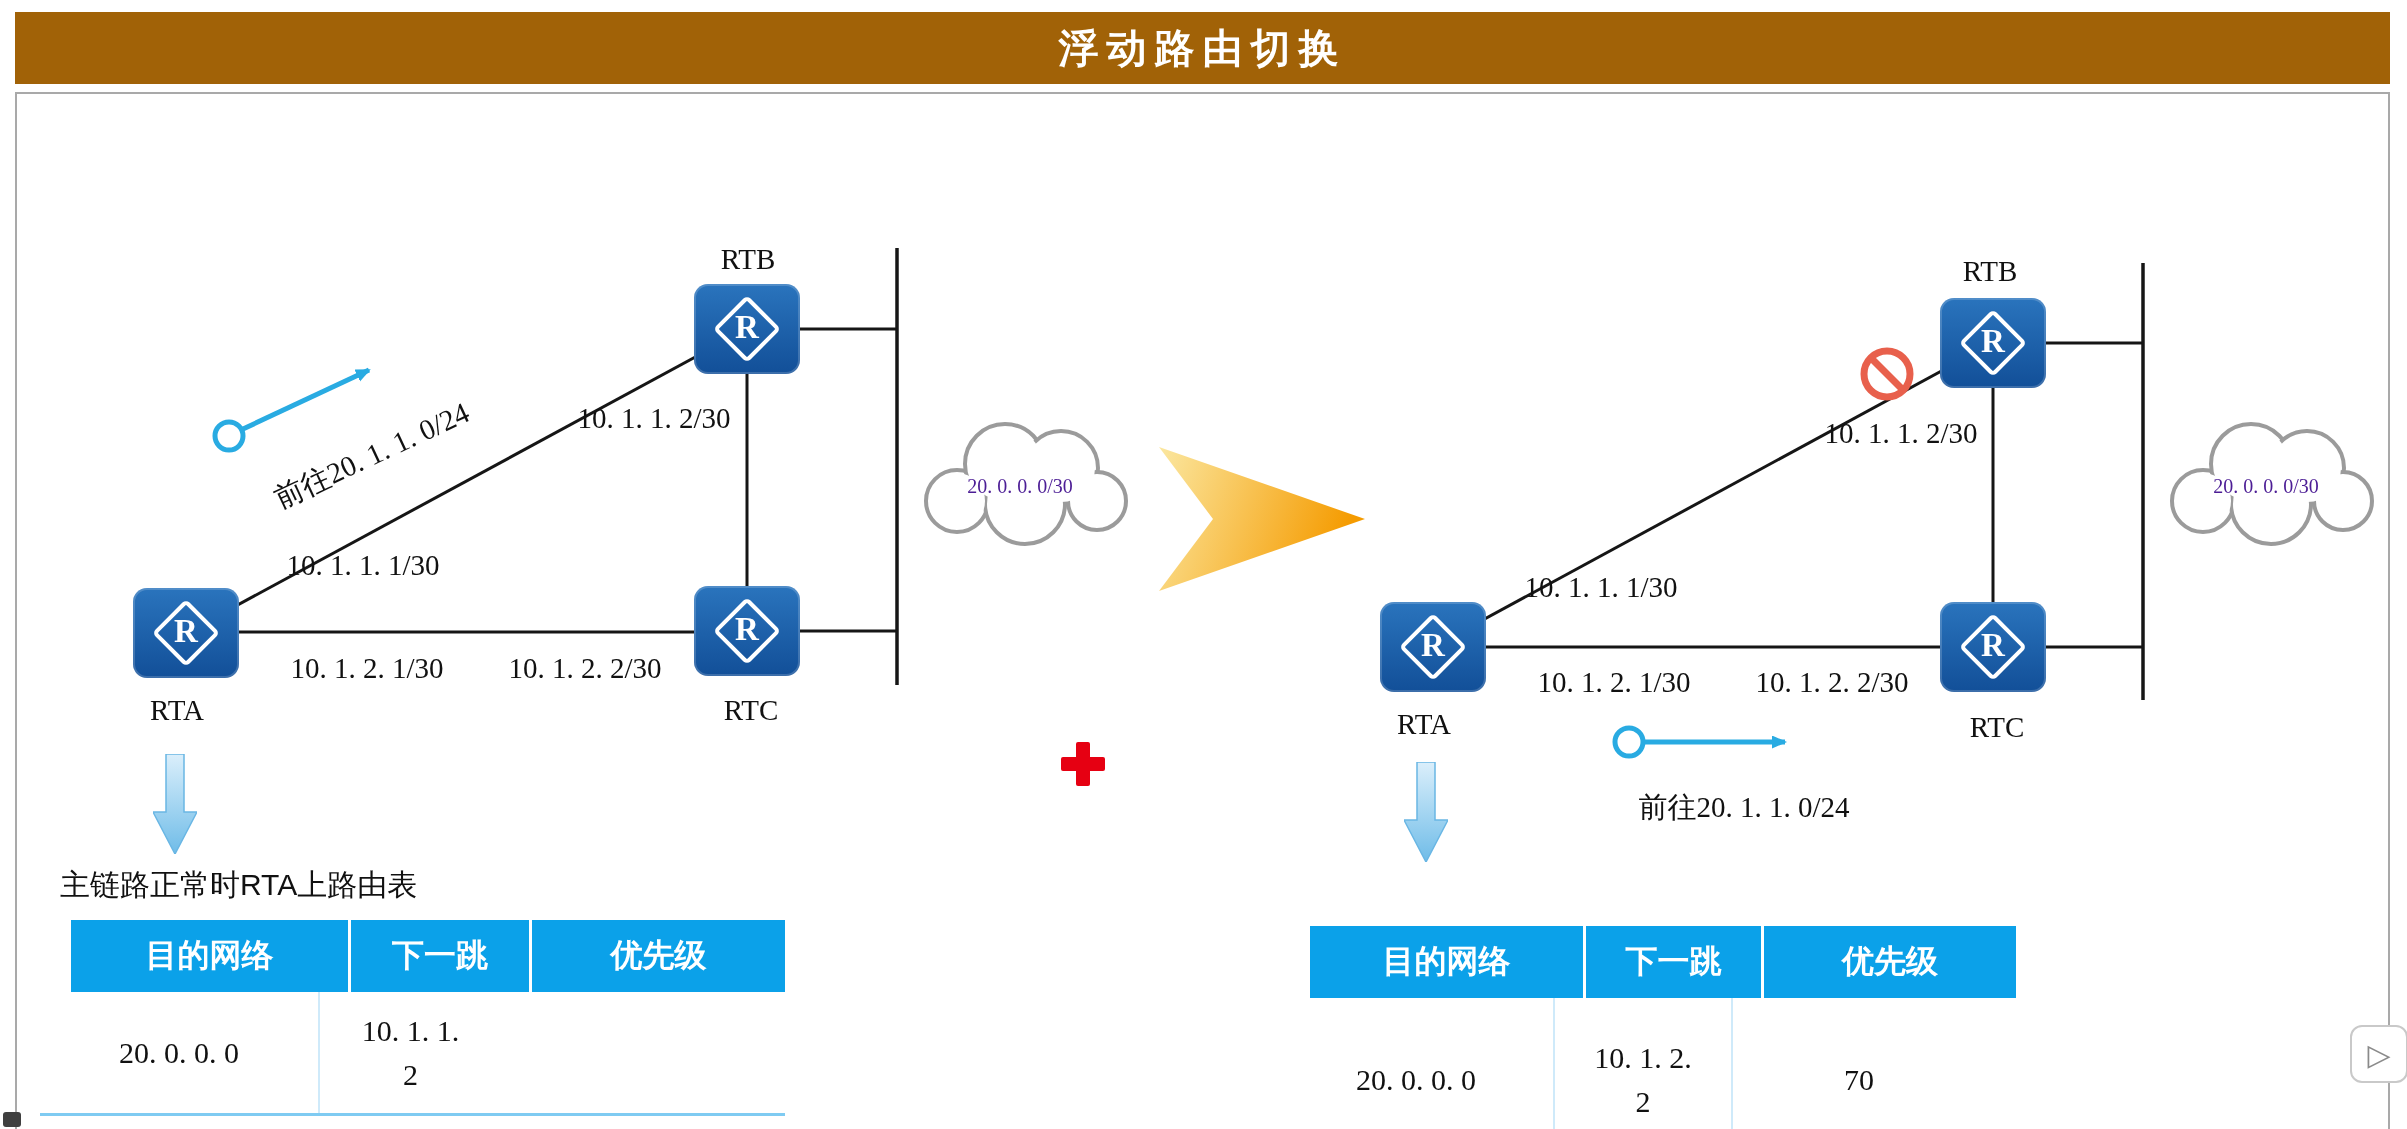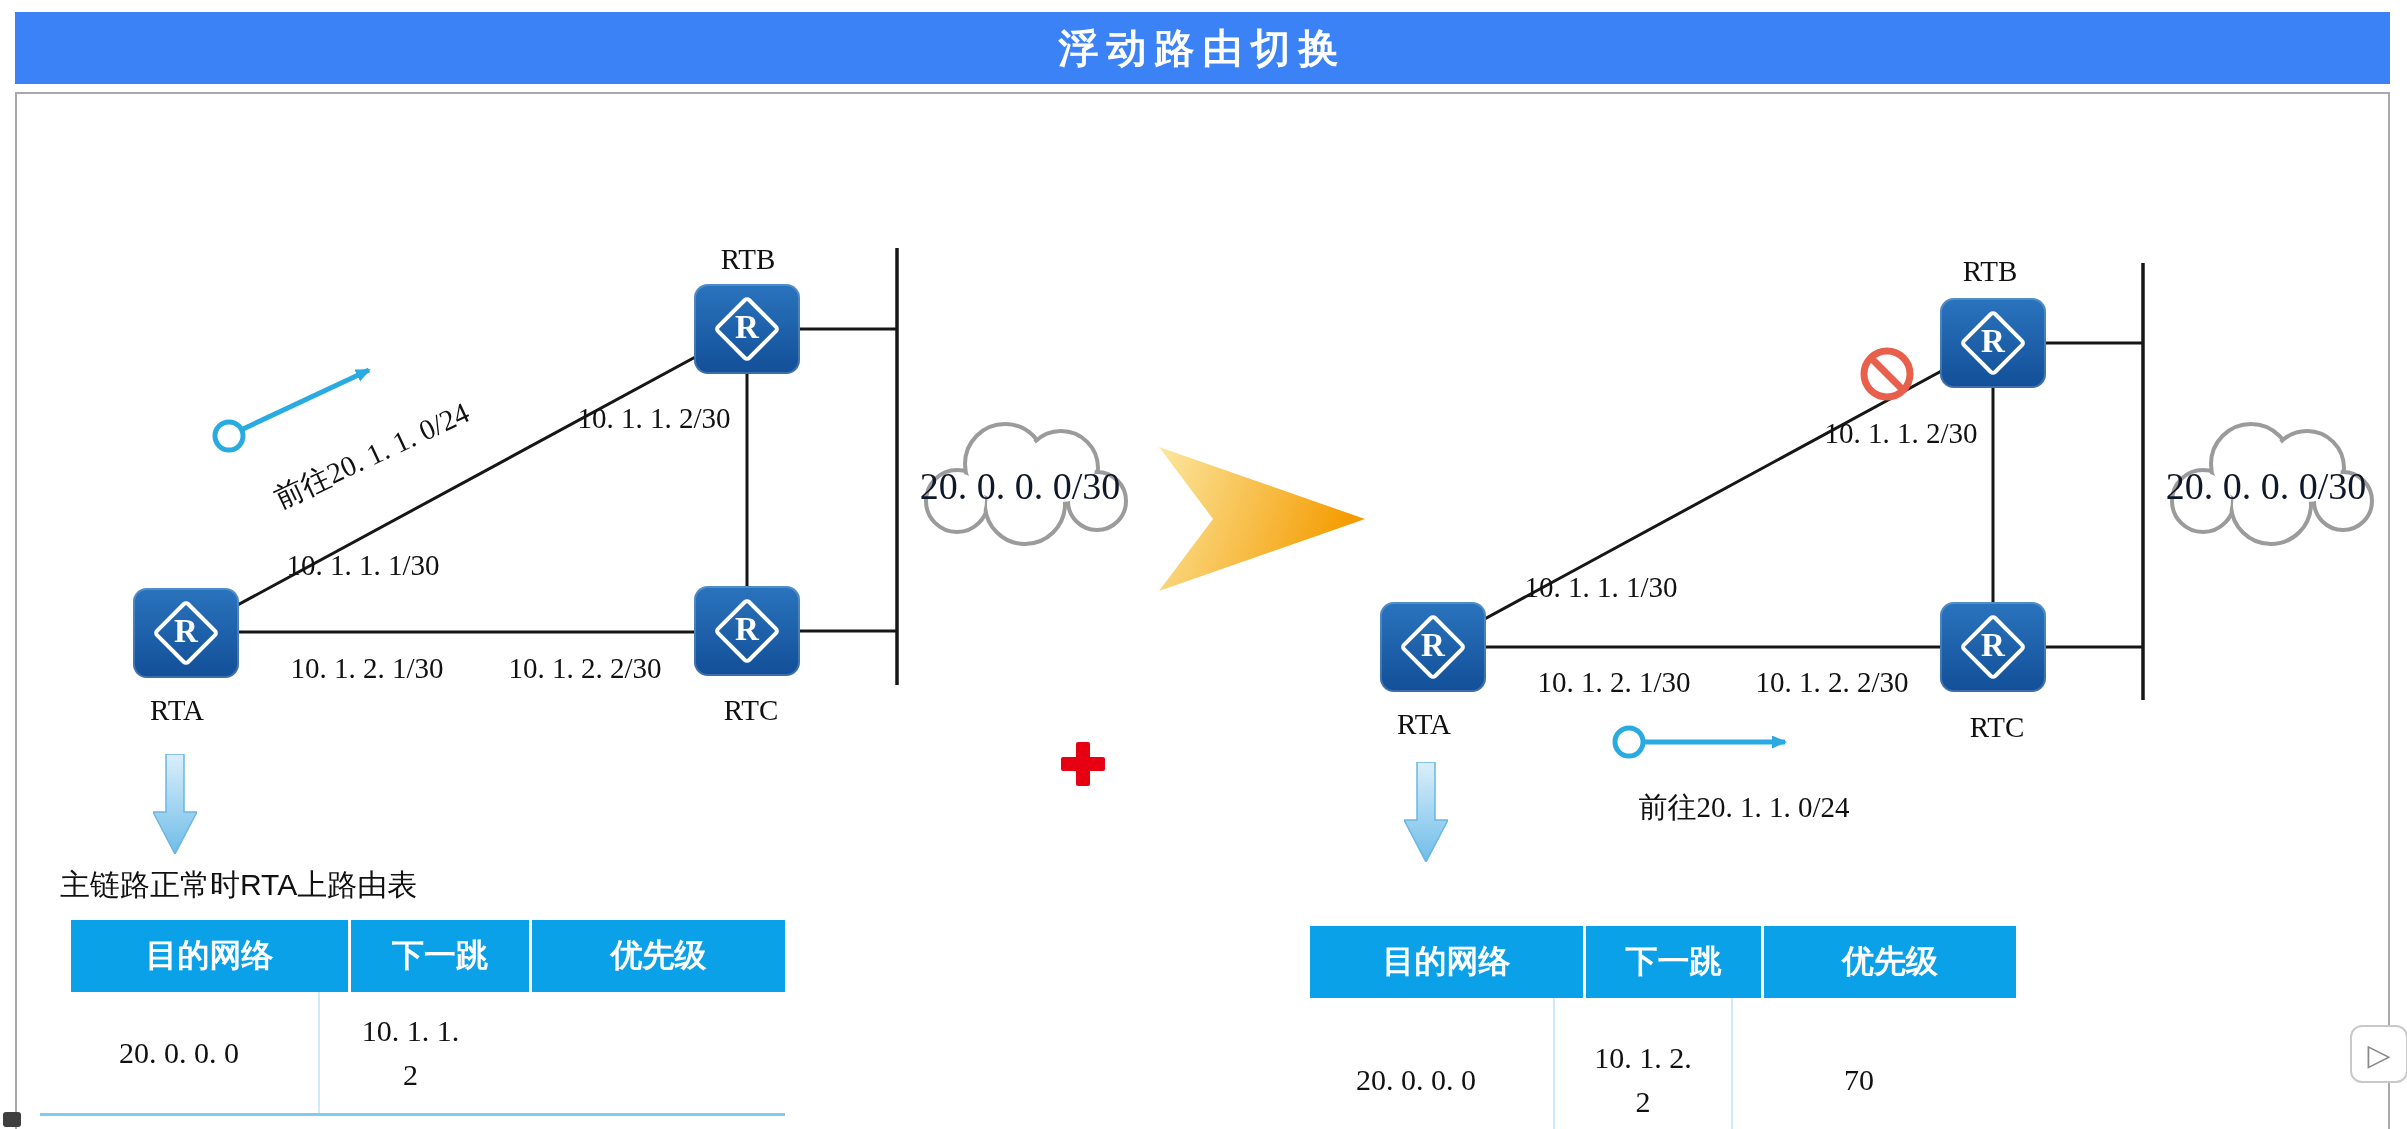--- a/index.html
+++ b/index.html
@@ -1,20 +1,20 @@
 <!DOCTYPE html>
 <html><head>
 <meta charset="utf-8">
 <style>
   * { box-sizing: border-box; margin: 0; padding: 0; }
   body { background: #fff; font-family: "Liberation Sans", sans-serif; }
   .page { position: relative; width: 2407px; height: 1129px; background: #fff; overflow: hidden; }
 
   .titlebar { position: absolute; left: 15px; top: 12px; width: 2375px; height: 72px;
-              background: #3b82f6; display: flex; align-items: center; justify-content: center; }
+              background: #a16207; display: flex; align-items: center; justify-content: center; }
   .titlebar .t { color: #fff; font-size: 40px; font-weight: bold; letter-spacing: 8px; }
 
   .canvas { position: absolute; left: 15px; top: 92px; width: 2375px; height: 1045px;
             background: #fff; border: 2px solid #a9a9a9; }
 
   .lines { position: absolute; left: 0; top: 0; }
   .lines line { stroke: #161616; stroke-width: 3; }
   .lines line.thick { stroke-width: 3.5; }
   .lines .flow { stroke: #29abe2; stroke-width: 5; }
   .lines circle.flow-o { fill: #fff; stroke: #29abe2; stroke-width: 5; }
@@ -28,21 +28,21 @@
   .router .r { position: absolute; left: 50%; top: 50%; transform: translate(-50%,-54%);
                color: #fff; font-family: "Liberation Serif", serif; font-weight: bold; font-size: 33px; }
 
   .lbl { position: absolute; transform: translate(-50%,-50%); white-space: nowrap;
          font-family: "Liberation Serif", serif; font-size: 29px; color: #111; }
   .lbl.rot { transform: translate(-50%,-50%) rotate(-25deg); }
 
   .cloud { position: absolute; width: 230px; height: 146px; }
   .cloud svg { position: absolute; inset: 0; }
   .cloud .cl { position: absolute; left: 50%; top: 55%; transform: translate(-50%,-50%);
-               font-family: "Liberation Serif", serif; font-size: 38px; white-space: nowrap; color: #0f172a; }
+               font-family: "Liberation Serif", serif; font-size: 20px; white-space: nowrap; color: #4c1d95; }
 
   .noentry { position: absolute; width: 56px; height: 56px; }
   .downarrow { position: absolute; width: 44px; height: 100px; }
   .bigarrow { position: absolute; width: 210px; height: 156px; }
 
   .plus { position: absolute; width: 44px; height: 44px; }
   .plus .v { position: absolute; left: 15px; top: 0; width: 14px; height: 44px; background: #e60012; border-radius: 2px; }
   .plus .h { position: absolute; left: 0; top: 15px; width: 44px; height: 14px; background: #e60012; border-radius: 2px; }
 
   .ttitle { position: absolute; font-family: Liberation Sans, sans-serif; font-size: 30px;

